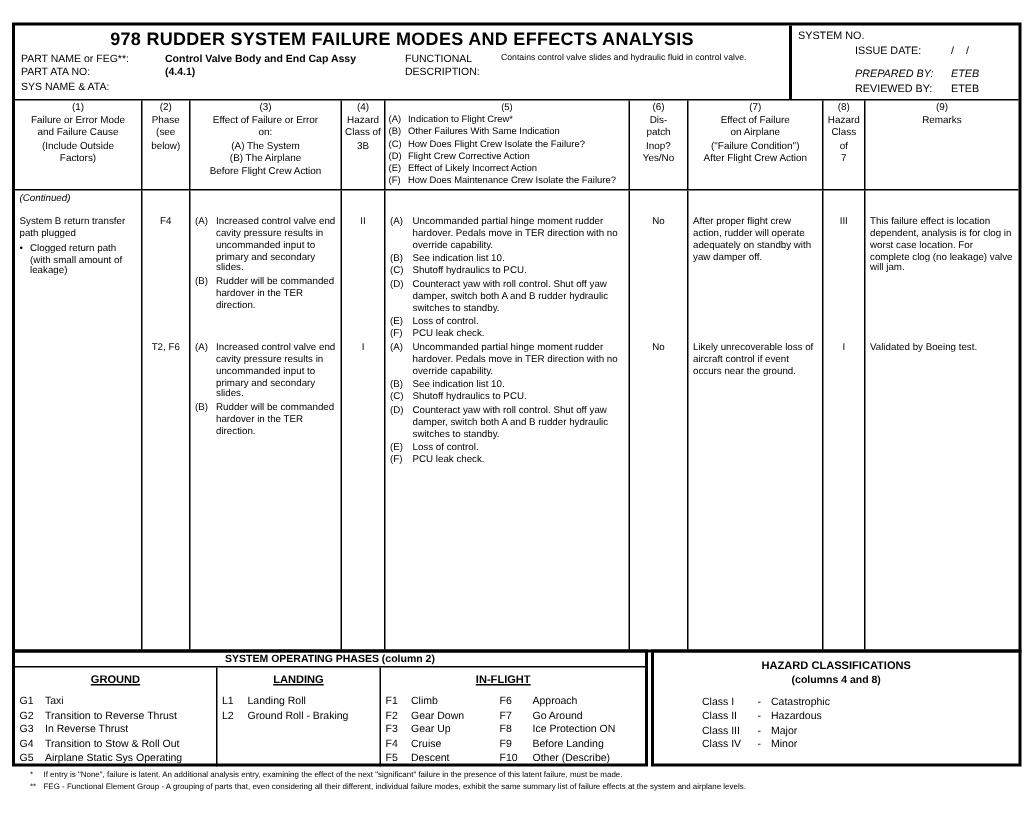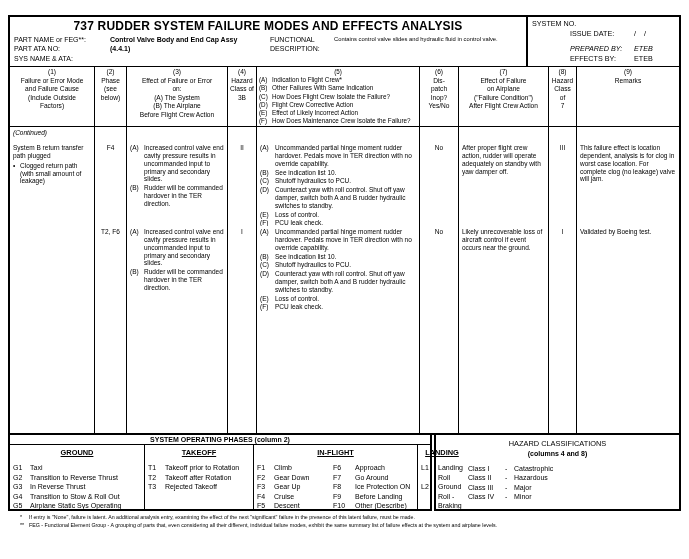--- a/index.html
+++ b/index.html
@@ -77,40 +77,40 @@
   .phases-cols > div:first-child { border-left: none; }
   .pcol-title { text-align: center; font-weight: bold; text-decoration: underline; font-size: 7.4px; margin: 2px 0 5px 0; }
   .pi { display: grid; grid-template-columns: 17px 1fr; column-gap: 3px; }
   .pi-l { display: grid; grid-template-columns: 14px 1fr; column-gap: 3px; }
   .dual { display: flex; }
   .dual-left { width: 76px; }
   .dual-right { flex: 1; }
   .dual-right .pi { grid-template-columns: 19px 1fr; }
 
   .hazard-box { flex: 1; margin-left: 2px; border: 2px solid #000; box-sizing: border-box; padding: 4px 2px 0 2px; font-size: 7px; line-height: 1.35; }
-  .hz-title { text-align: center; font-weight: normal; font-size: 7.4px; }
+  .hz-title { text-align: center; font-weight: bold; font-size: 7.4px; }
   .hz-sub { text-align: center; font-weight: bold; font-size: 7px; margin-bottom: 5px; }
   .hz-list { margin-left: 30px; }
   .hc { display: grid; grid-template-columns: 37px 9px auto; }
 
   
   .footnotes { margin-top: 3px; padding-left: 12px; font-size: 5.3px; line-height: 1.45; }
   .fn { display: grid; grid-template-columns: 9px 1fr; }
 </style>
 </head>
 <body>
 
 <div class="page">
 
 
   <div class="fmea">
 
     <div class="title-block">
       <div class="tb-left">
-        <div class="tb-title">737 RUDDER SYSTEM FAILURE MODES AND EFFECTS ANALYSIS</div>
+        <div class="tb-title">978 RUDDER SYSTEM FAILURE MODES AND EFFECTS ANALYSIS</div>
         <div class="tb-fields">
           <div class="tb-labels">
             <div>PART NAME or FEG**:</div>
             <div>PART ATA NO:</div>
             <div>SYS NAME &amp; ATA:</div>
           </div>
           <div class="tb-values">
             <div>Control Valve Body and End Cap Assy</div>
             <div>(4.4.1)</div>
           </div>
@@ -125,21 +125,21 @@
         <div>SYSTEM NO.</div>
         <div class="tbr-line">
           <span class="tbr-label">ISSUE DATE:</span>
           <span class="pre">/    /</span>
         </div>
         <div class="tbr-line mt">
           <span class="tbr-label">PREPARED BY:</span>
           <span>ETEB</span>
         </div>
         <div class="tbr-line">
-          <span class="tbr-label">EFFECTS BY:</span>
+          <span class="tbr-label">REVIEWED BY:</span>
           <span>ETEB</span>
         </div>
       </div>
     </div>
 
     <div class="col-headers">
       <div>
         <div class="hnum">(1)</div>
         <div>Failure or Error Mode</div>
         <div>and Failure Cause</div>
@@ -348,32 +348,28 @@
           <div class="pi-l">
               <span>G4</span>
               <span>Transition to Stow &amp; Roll Out</span>
             </div>
           <div class="pi-l">
               <span>G5</span>
               <span>Airplane Static Sys Operating</span>
             </div>
         </div>
         <div>
-          <div class="pcol-title">TAKEOFF</div>
-          <div class="pi-l">
-              <span>T1</span>
-              <span>Takeoff prior to Rotation</span>
-            </div>
-          <div class="pi-l">
-              <span>T2</span>
-              <span>Takeoff after Rotation</span>
-            </div>
-          <div class="pi-l">
-              <span>T3</span>
-              <span>Rejected Takeoff</span>
+          <div class="pcol-title">LANDING</div>
+          <div class="pi-l">
+              <span>L1</span>
+              <span>Landing Roll</span>
+            </div>
+          <div class="pi-l">
+              <span>L2</span>
+              <span>Ground Roll - Braking</span>
             </div>
         </div>
         <div>
           <div class="pcol-title">IN-FLIGHT</div>
           <div class="dual">
             <div class="dual-left">
               <div class="pi-l">
                   <span>F1</span>
                   <span>Climb</span>
                 </div>
@@ -410,31 +406,20 @@
               <div class="pi">
                   <span>F9</span>
                   <span>Before Landing</span>
                 </div>
               <div class="pi">
                   <span>F10</span>
                   <span>Other (Describe)</span>
                 </div>
             </div>
           </div>
-        </div>
-        <div>
-          <div class="pcol-title">LANDING</div>
-          <div class="pi-l">
-              <span>L1</span>
-              <span>Landing Roll</span>
-            </div>
-          <div class="pi-l">
-              <span>L2</span>
-              <span>Ground Roll - Braking</span>
-            </div>
         </div>
       </div>
     </div>
     <div class="hazard-box">
       <div class="hz-title">HAZARD CLASSIFICATIONS</div>
       <div class="hz-sub">(columns 4 and 8)</div>
       <div class="hz-list">
         <div class="hc">
             <span>Class I</span>
             <span>-</span>

